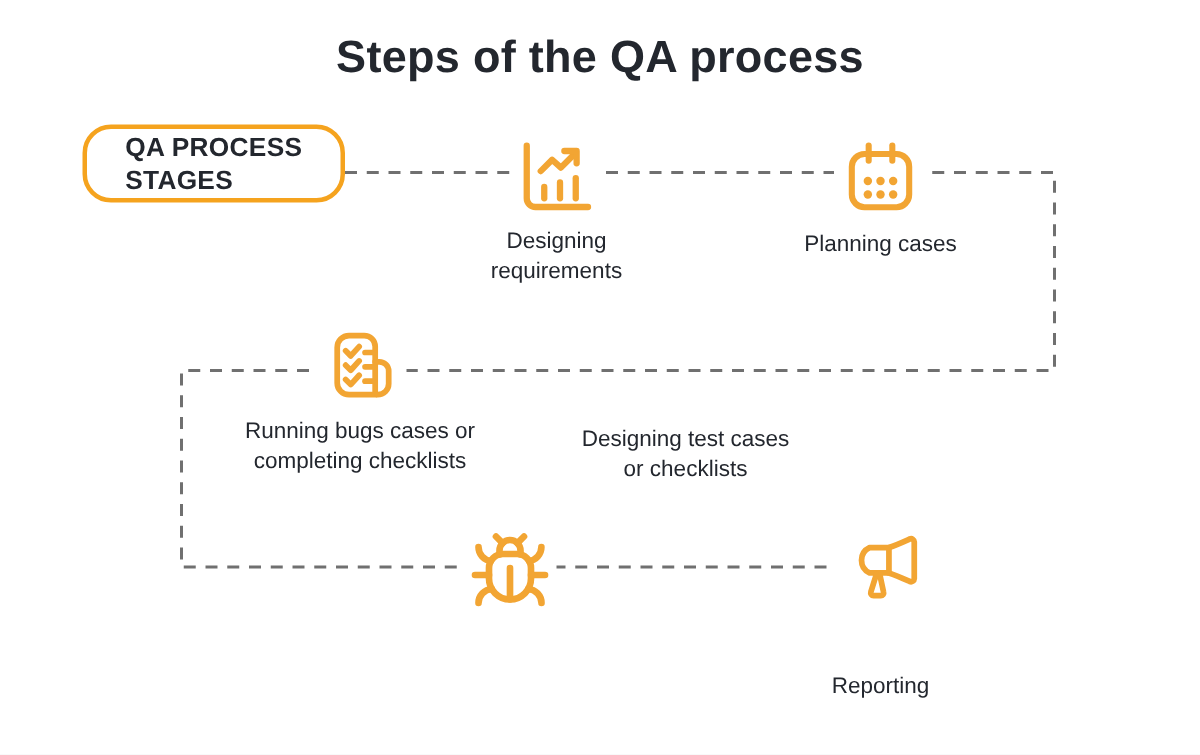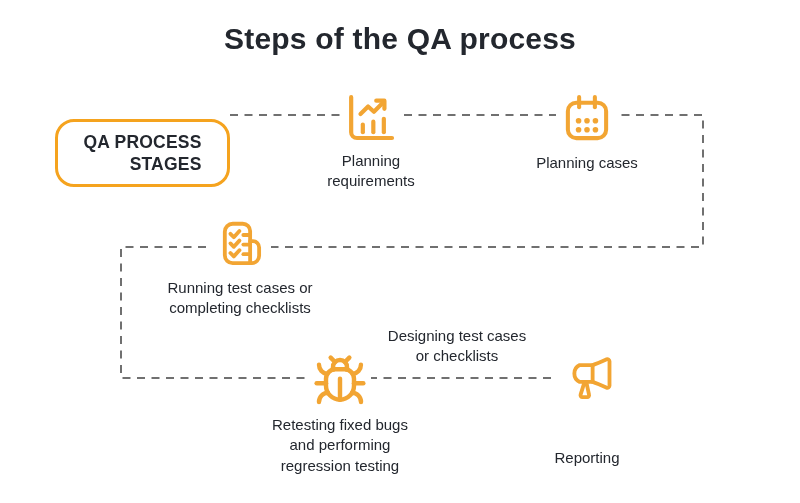--- a/index.html
+++ b/index.html
@@ -14,38 +14,38 @@
   .canvas{
     position:relative;width:800px;height:503px;background:var(--background);
     overflow:hidden;margin:0 auto;
   }
   .title{
     position:absolute;left:0;right:0;top:22px;text-align:center;
     font-size:30px;font-weight:700;color:var(--text-dark);letter-spacing:.2px;
   }
   .connector-svg{position:absolute;left:0;top:0;width:800px;height:503px;color:var(--dash-gray);z-index:1;}
   .start-box{
-    position:absolute;left:55px;top:83px;width:175px;height:68px;z-index:2;
+    position:absolute;left:55px;top:83px;width:175px;height:52px;z-index:2;
     background:var(--background);border:3.5px solid var(--accent-orange);border-radius:19px;
-    display:flex;align-items:center;justify-content:center;text-align:right;
+    display:flex;align-items:center;justify-content:center;text-align:left;
     font-size:17.5px;font-weight:700;color:var(--text-dark);line-height:1.28;
-    white-space:pre-line;letter-spacing:.2px;margin-top:36px;
+    white-space:pre-line;letter-spacing:.2px;
   }
   .node{position:absolute;display:flex;flex-direction:column;align-items:center;z-index:2;}
   .icon-wrap{
     width:62px;height:62px;background:var(--background);color:var(--icon-orange);
     display:flex;align-items:center;justify-content:center;
   }
   .label{
     margin-top:3px;font-size:15px;line-height:1.35;color:var(--text-dark);
     text-align:center;white-space:pre-line;
   }
   .node-analyzing{left:296px;top:86px;width:150px;}
   .node-planning{left:512px;top:88px;width:150px;}
-  .node-designing{left:357px;top:280px;width:200px;margin-top:43px;}
+  .node-designing{left:357px;top:280px;width:200px;}
   .node-running{left:140px;top:213px;width:200px;}
   .node-retesting{left:245px;top:350px;width:190px;}
   .node-reporting{left:512px;top:347px;width:150px;gap:36px;}
   svg{display:block;}
 </style>
 </head>
 <body>
 
 <div class="canvas">
 
@@ -62,21 +62,21 @@
     <div class="icon-wrap">
       <svg width="56" height="56" viewBox="0 0 48 48" stroke="currentColor" stroke-width="3.6" stroke-linecap="round" stroke-linejoin="round" fill="none">
         <path d="M7 7 v30 a5 5 0 0 0 5 5 h30"></path>
         <path d="M17 30.5 v6.5"></path>
         <path d="M26 28 v9"></path>
         <path d="M35 25.5 v11.5"></path>
         <path d="M15 21.5 l6.5 -6.5 5 4.5 8.5 -8.5"></path>
         <path d="M28.5 10 h7 v7"></path>
       </svg>
     </div>
-    <div class="label">Planning
+    <div class="label">Designing
 requirements</div>
   </div>
 
   <div class="node node-planning">
     <div class="icon-wrap">
       <svg width="54" height="54" viewBox="0 0 48 48" stroke="currentColor" stroke-width="3.6" stroke-linecap="round" stroke-linejoin="round" fill="none">
         <rect x="7" y="9.5" width="34" height="31.5" rx="7.5"></rect>
         <path d="M17 4.5 v9"></path>
         <path d="M31 4.5 v9"></path>
         <g fill="currentColor" stroke="none">
@@ -103,43 +103,40 @@
         <path d="M33 41 H17.5 a7 7 0 0 1 -7 -7 V13 a7 7 0 0 1 7 -7 h9 a6.5 6.5 0 0 1 6.5 6.5 V41"></path>
         <path d="M33 21.5 h2.5 a5.5 5.5 0 0 1 5.5 5.5 v7.5 a6.5 6.5 0 0 1 -6.5 6.5"></path>
         <path d="M15.5 15 l3 3 5 -5.5"></path>
         <path d="M27 16 h4.5"></path>
         <path d="M15.5 23.5 l3 3 5 -5.5"></path>
         <path d="M27 24.5 h4.5"></path>
         <path d="M15.5 32 l3 3 5 -5.5"></path>
         <path d="M27 33 h4.5"></path>
       </svg>
     </div>
-    <div class="label">Running test cases or
+    <div class="label">Running bugs cases or
 completing checklists</div>
   </div>
 
   <div class="node node-retesting">
     <div class="icon-wrap">
       <svg width="56" height="56" viewBox="0 0 24 24" stroke="currentColor" stroke-width="1.9" stroke-linecap="round" stroke-linejoin="round" fill="none">
         <path d="m8 2 1.88 1.88"></path>
         <path d="M14.12 3.88 16 2"></path>
         <path d="M9 7.13v-1a3.003 3.003 0 1 1 6 0v1"></path>
         <path d="M12 20c-3.3 0-6-2.7-6-6v-3a4 4 0 0 1 4-4h4a4 4 0 0 1 4 4v3c0 3.3-2.7 6-6 6"></path>
         <path d="M12 20v-9"></path>
         <path d="M6.53 9C4.6 8.8 3 7.1 3 5"></path>
         <path d="M6 13H2"></path>
         <path d="M3 21c0-2.1 1.7-3.9 3.8-4"></path>
         <path d="M20.97 5c0 2.1-1.6 3.8-3.5 4"></path>
         <path d="M22 13h-4"></path>
         <path d="M17.2 17c2.1.1 3.8 1.9 3.8 4"></path>
       </svg>
     </div>
-    <div class="label">Retesting fixed bugs
-and performing
-regression testing</div>
   </div>
 
   <div class="node node-reporting">
     <div class="icon-wrap">
       <svg width="54" height="54" viewBox="0 0 48 48" stroke="currentColor" stroke-width="3.4" stroke-linecap="round" stroke-linejoin="round" fill="none">
         <path d="M29 12.5 C33.5 11 38.5 8.7 41.4 7.4 a1.9 1.9 0 0 1 2.6 1.7 v21.8 a1.9 1.9 0 0 1 -2.6 1.7 C38.5 31.3 33.5 29 29 27.5 H17.5 a8.3 8.3 0 0 1 0 -15 Z"></path>
         <path d="M29 12.5 v15"></path>
         <path d="M21.5 28.5 18.3 38.8 a1.7 1.7 0 0 0 1.6 2.2 h4.3 a1.7 1.7 0 0 0 1.6 -2.2 L23.6 28.5"></path>
       </svg>
     </div>

